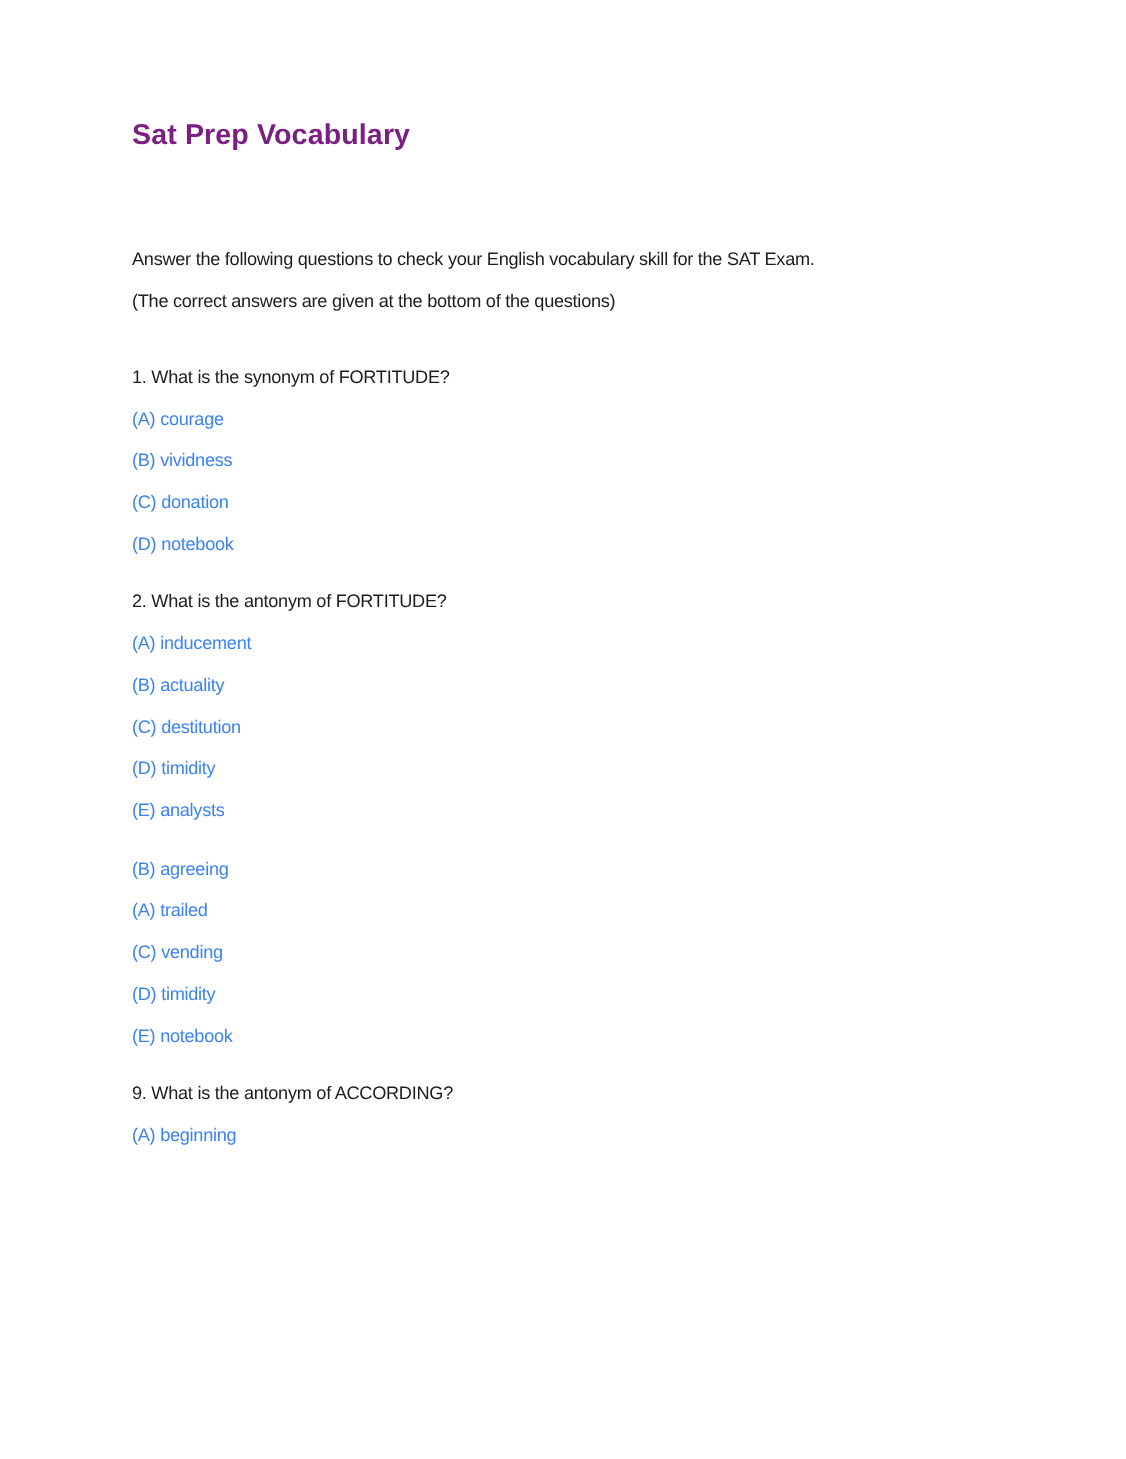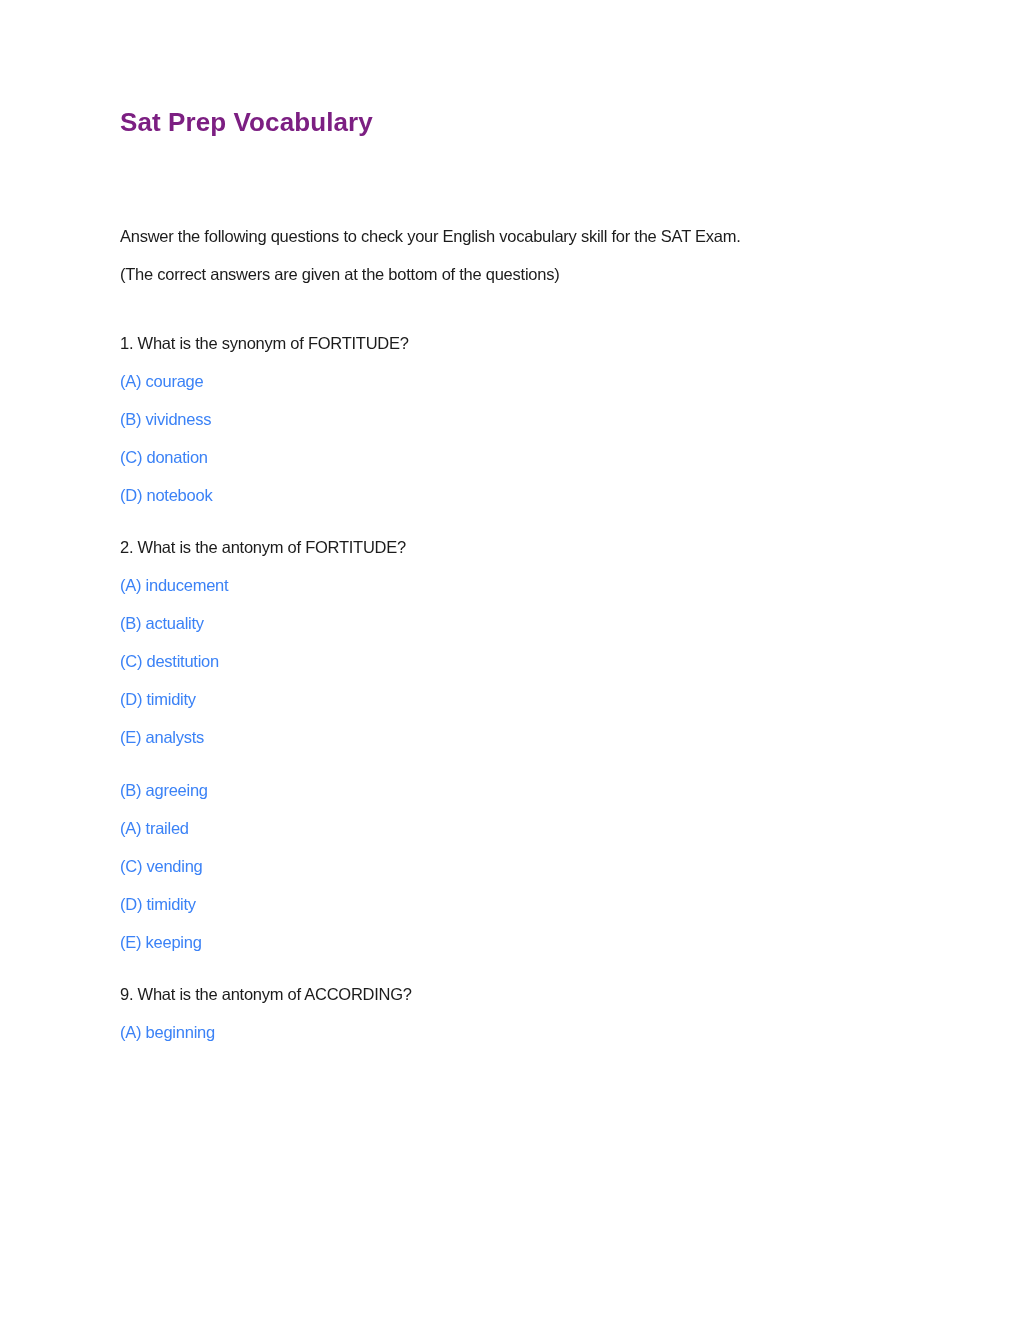--- a/index.html
+++ b/index.html
@@ -133,21 +133,21 @@
         <p class="q-choice">(C) destitution</p>
         <p class="q-choice">(D) timidity</p>
         <p class="q-choice">(E) analysts</p>
       </div>
 
       <div class="q-block">
         <p class="q-choice">(B) agreeing</p>
         <p class="q-choice">(A) trailed</p>
         <p class="q-choice">(C) vending</p>
         <p class="q-choice">(D) timidity</p>
-        <p class="q-choice">(E) keeping</p>
+        <p class="q-choice">(E) notebook</p>
       </div>
 
       <div class="q-block">
         <p class="q-prompt">9. What is the antonym of ACCORDING?</p>
         <p class="q-choice">(A) beginning</p>
       </div>
 
     </div>
   </div>
 </div>

